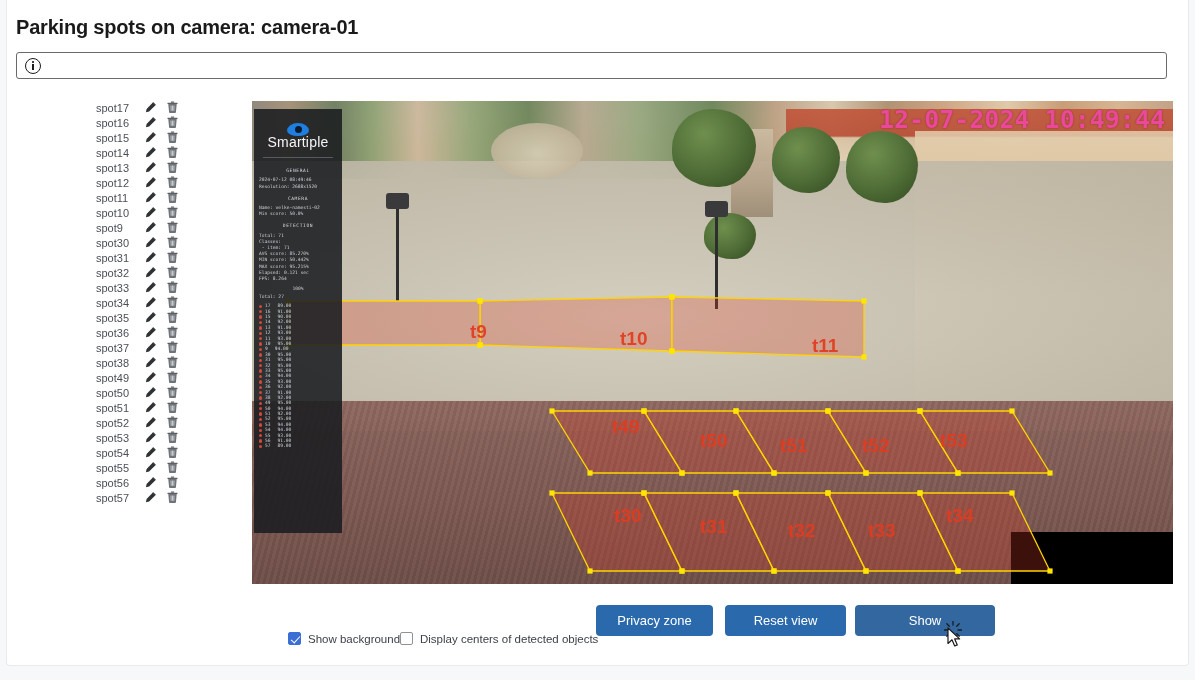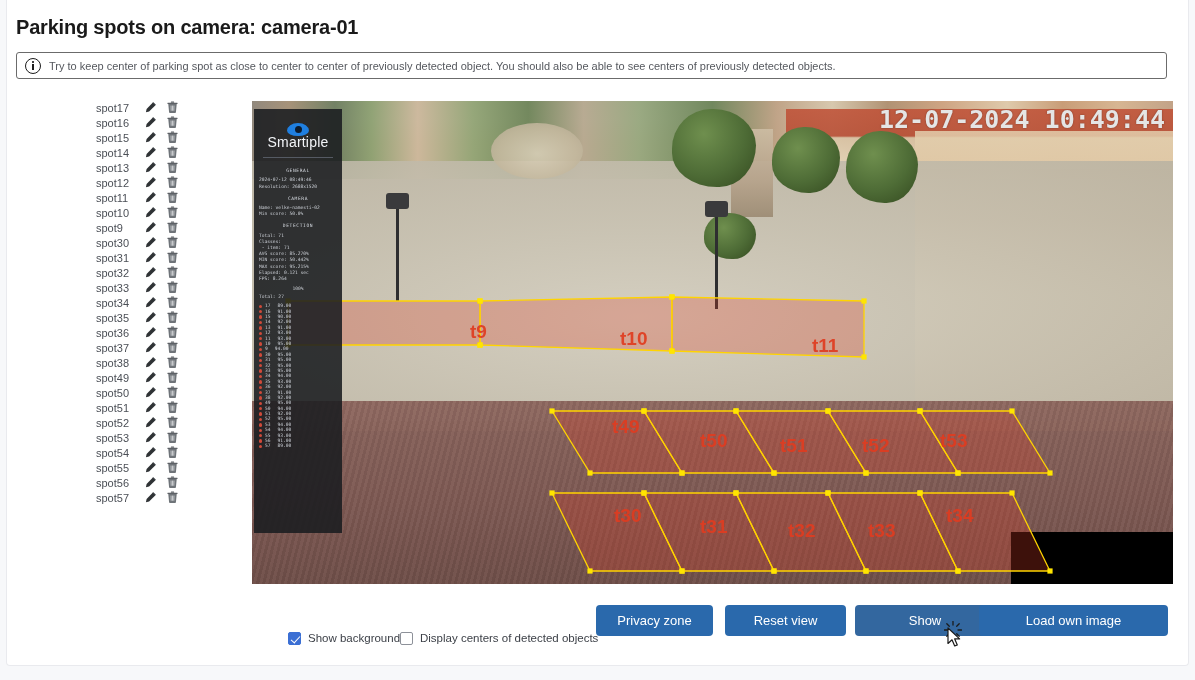--- a/index.html
+++ b/index.html
@@ -190,21 +190,21 @@
     width: 23px; height: 16px;
     background: #3a3a3c;
     border-radius: 3px;
   }
   .timestamp {
     position: absolute;
     right: 8px; top: 4px;
     font-family: "DejaVu Sans Mono", monospace;
     font-size: 25px;
     font-weight: bold;
-    color: #e5e5e5;
+    color: #ec4899;
     letter-spacing: 0px;
     text-shadow: 0 0 2px rgba(0,0,0,0.35);
     white-space: nowrap;
   }
   
   .ov-panel {
     position: absolute;
     left: 2px; top: 8px;
     width: 88px; height: 424px;
     background: rgba(26,28,32,0.88);
@@ -285,21 +285,21 @@
   
   .controls {
     position: absolute;
     left: 252px; top: 600px;
     width: 921px; height: 40px;
     display: flex;
     align-items: center;
   }
   .chk-wrap {
     display: flex;
-    align-items: center;
+    align-items: flex-end;
     margin-right: 16px;
     white-space: nowrap;
     margin-top: 36px;
   }
   .chk {
     width: 13px; height: 13px;
     border: 1px solid #8d9199;
     border-radius: 2px;
     background: #fff;
     margin-right: 7px;
@@ -357,21 +357,20 @@
 </head>
 <body>
 
 <div id="page">
   <div class="card"></div>
 
   <div class="page-title">Parking spots on camera: camera-01</div>
 
   <div class="info-banner">
     <div class="info-icon"></div>
-    <div class="info-text">Try to keep center of parking spot as close to center to center of previously detected object. You should also be able to see centers of previously detected objects.</div>
   </div>
 
   <div class="spot-list" id="spot-list">
       <div class="spot-row">
         <span class="spot-label">spot17</span>
         <span class="icon-btn">
           <svg width="13" height="13" viewBox="0 0 16 16">
             <path d="M11.2 1.6l3.2 3.2-8.1 8.1-3.9 0.8 0.8-3.9z" fill="#2f3235"></path>
             <path d="M11.2 1.6l3.2 3.2" stroke="#6a6e73" stroke-width="1.2"></path>
           </svg>
@@ -1103,21 +1102,20 @@
       <div class="chk checked"></div>
       <span class="chk-label">Show background</span>
     </div>
     <div class="chk-wrap" style="position:absolute;left:148px;">
       <div class="chk"></div>
       <span class="chk-label">Display centers of detected objects</span>
     </div>
     <button class="btn" id="btn-privacy">Privacy zone</button>
     <button class="btn" id="btn-reset">Reset view</button>
     <button class="btn hover" id="btn-save">Show</button>
-    <button class="btn" id="btn-load">Load own image</button>
   </div>
 
   <svg class="click-burst" viewBox="0 0 18 18">
     <g stroke="#1b1b1b" stroke-width="1.3" stroke-linecap="round">
       <line x1="9" y1="0.5" x2="9" y2="4"></line>
       <line x1="9" y1="14" x2="9" y2="17.5"></line>
       <line x1="0.5" y1="9" x2="4" y2="9"></line>
       <line x1="14" y1="9" x2="17.5" y2="9"></line>
       <line x1="2.8" y1="2.8" x2="5.3" y2="5.3"></line>
       <line x1="12.7" y1="12.7" x2="15.2" y2="15.2"></line>

